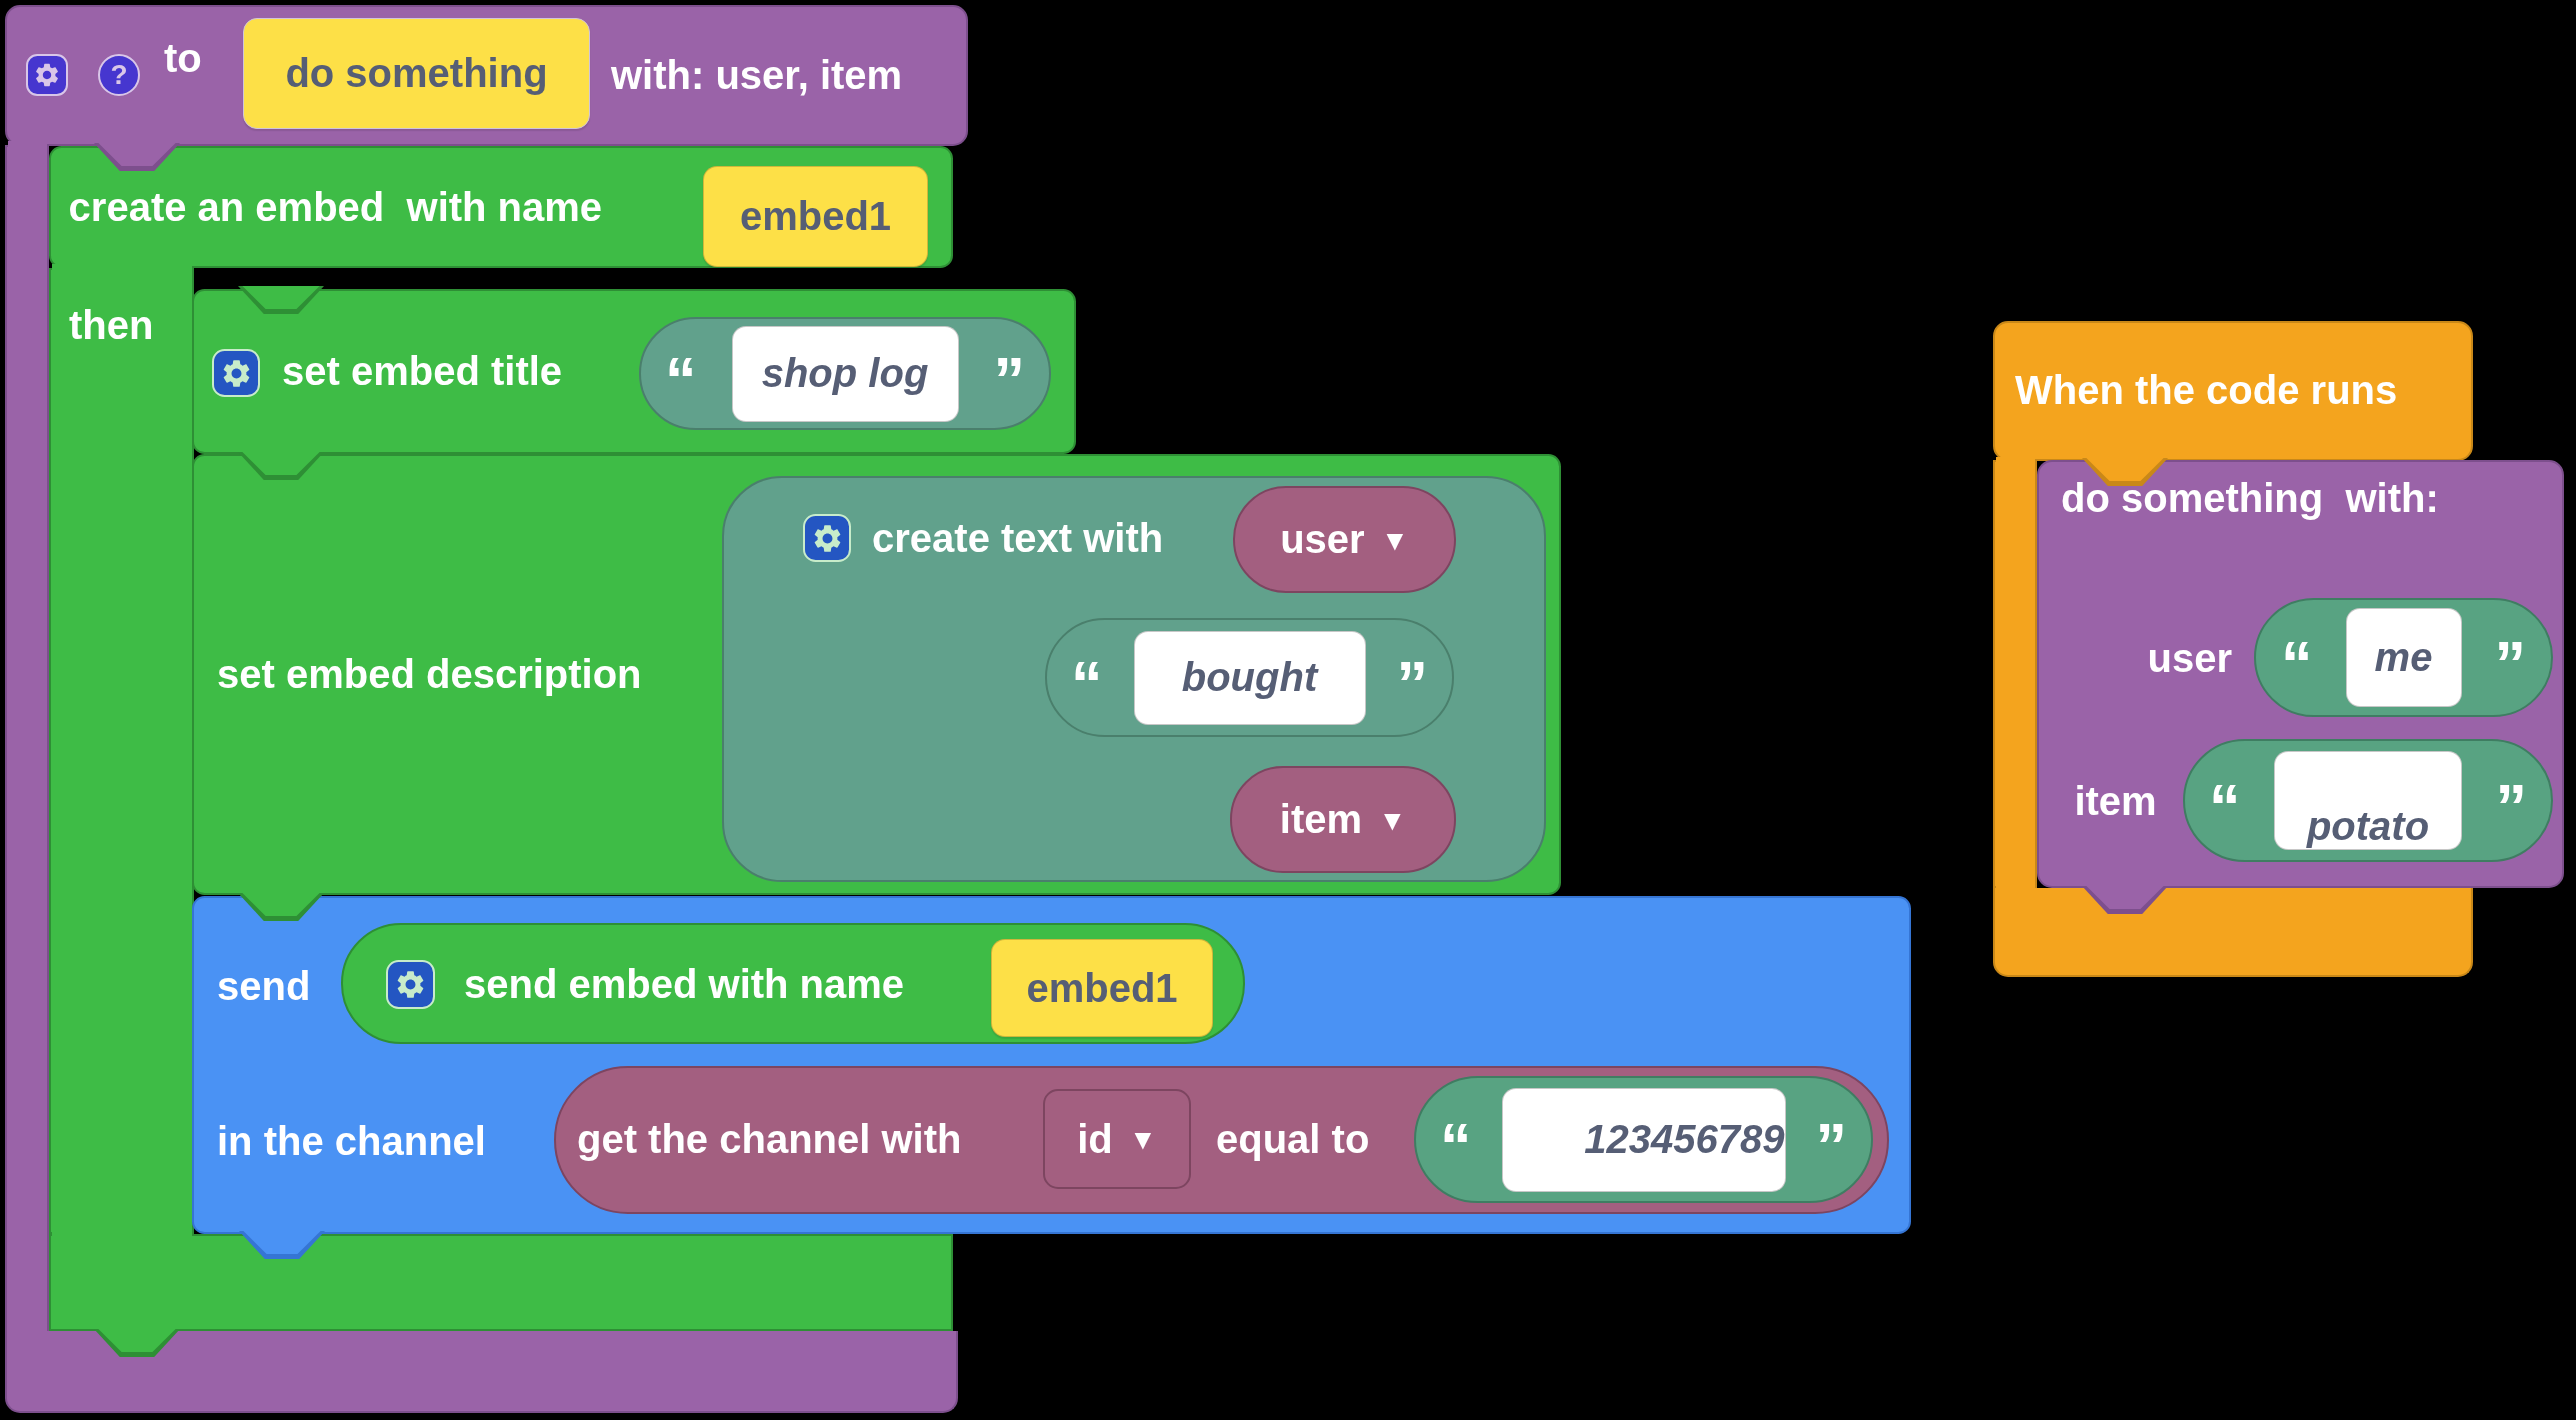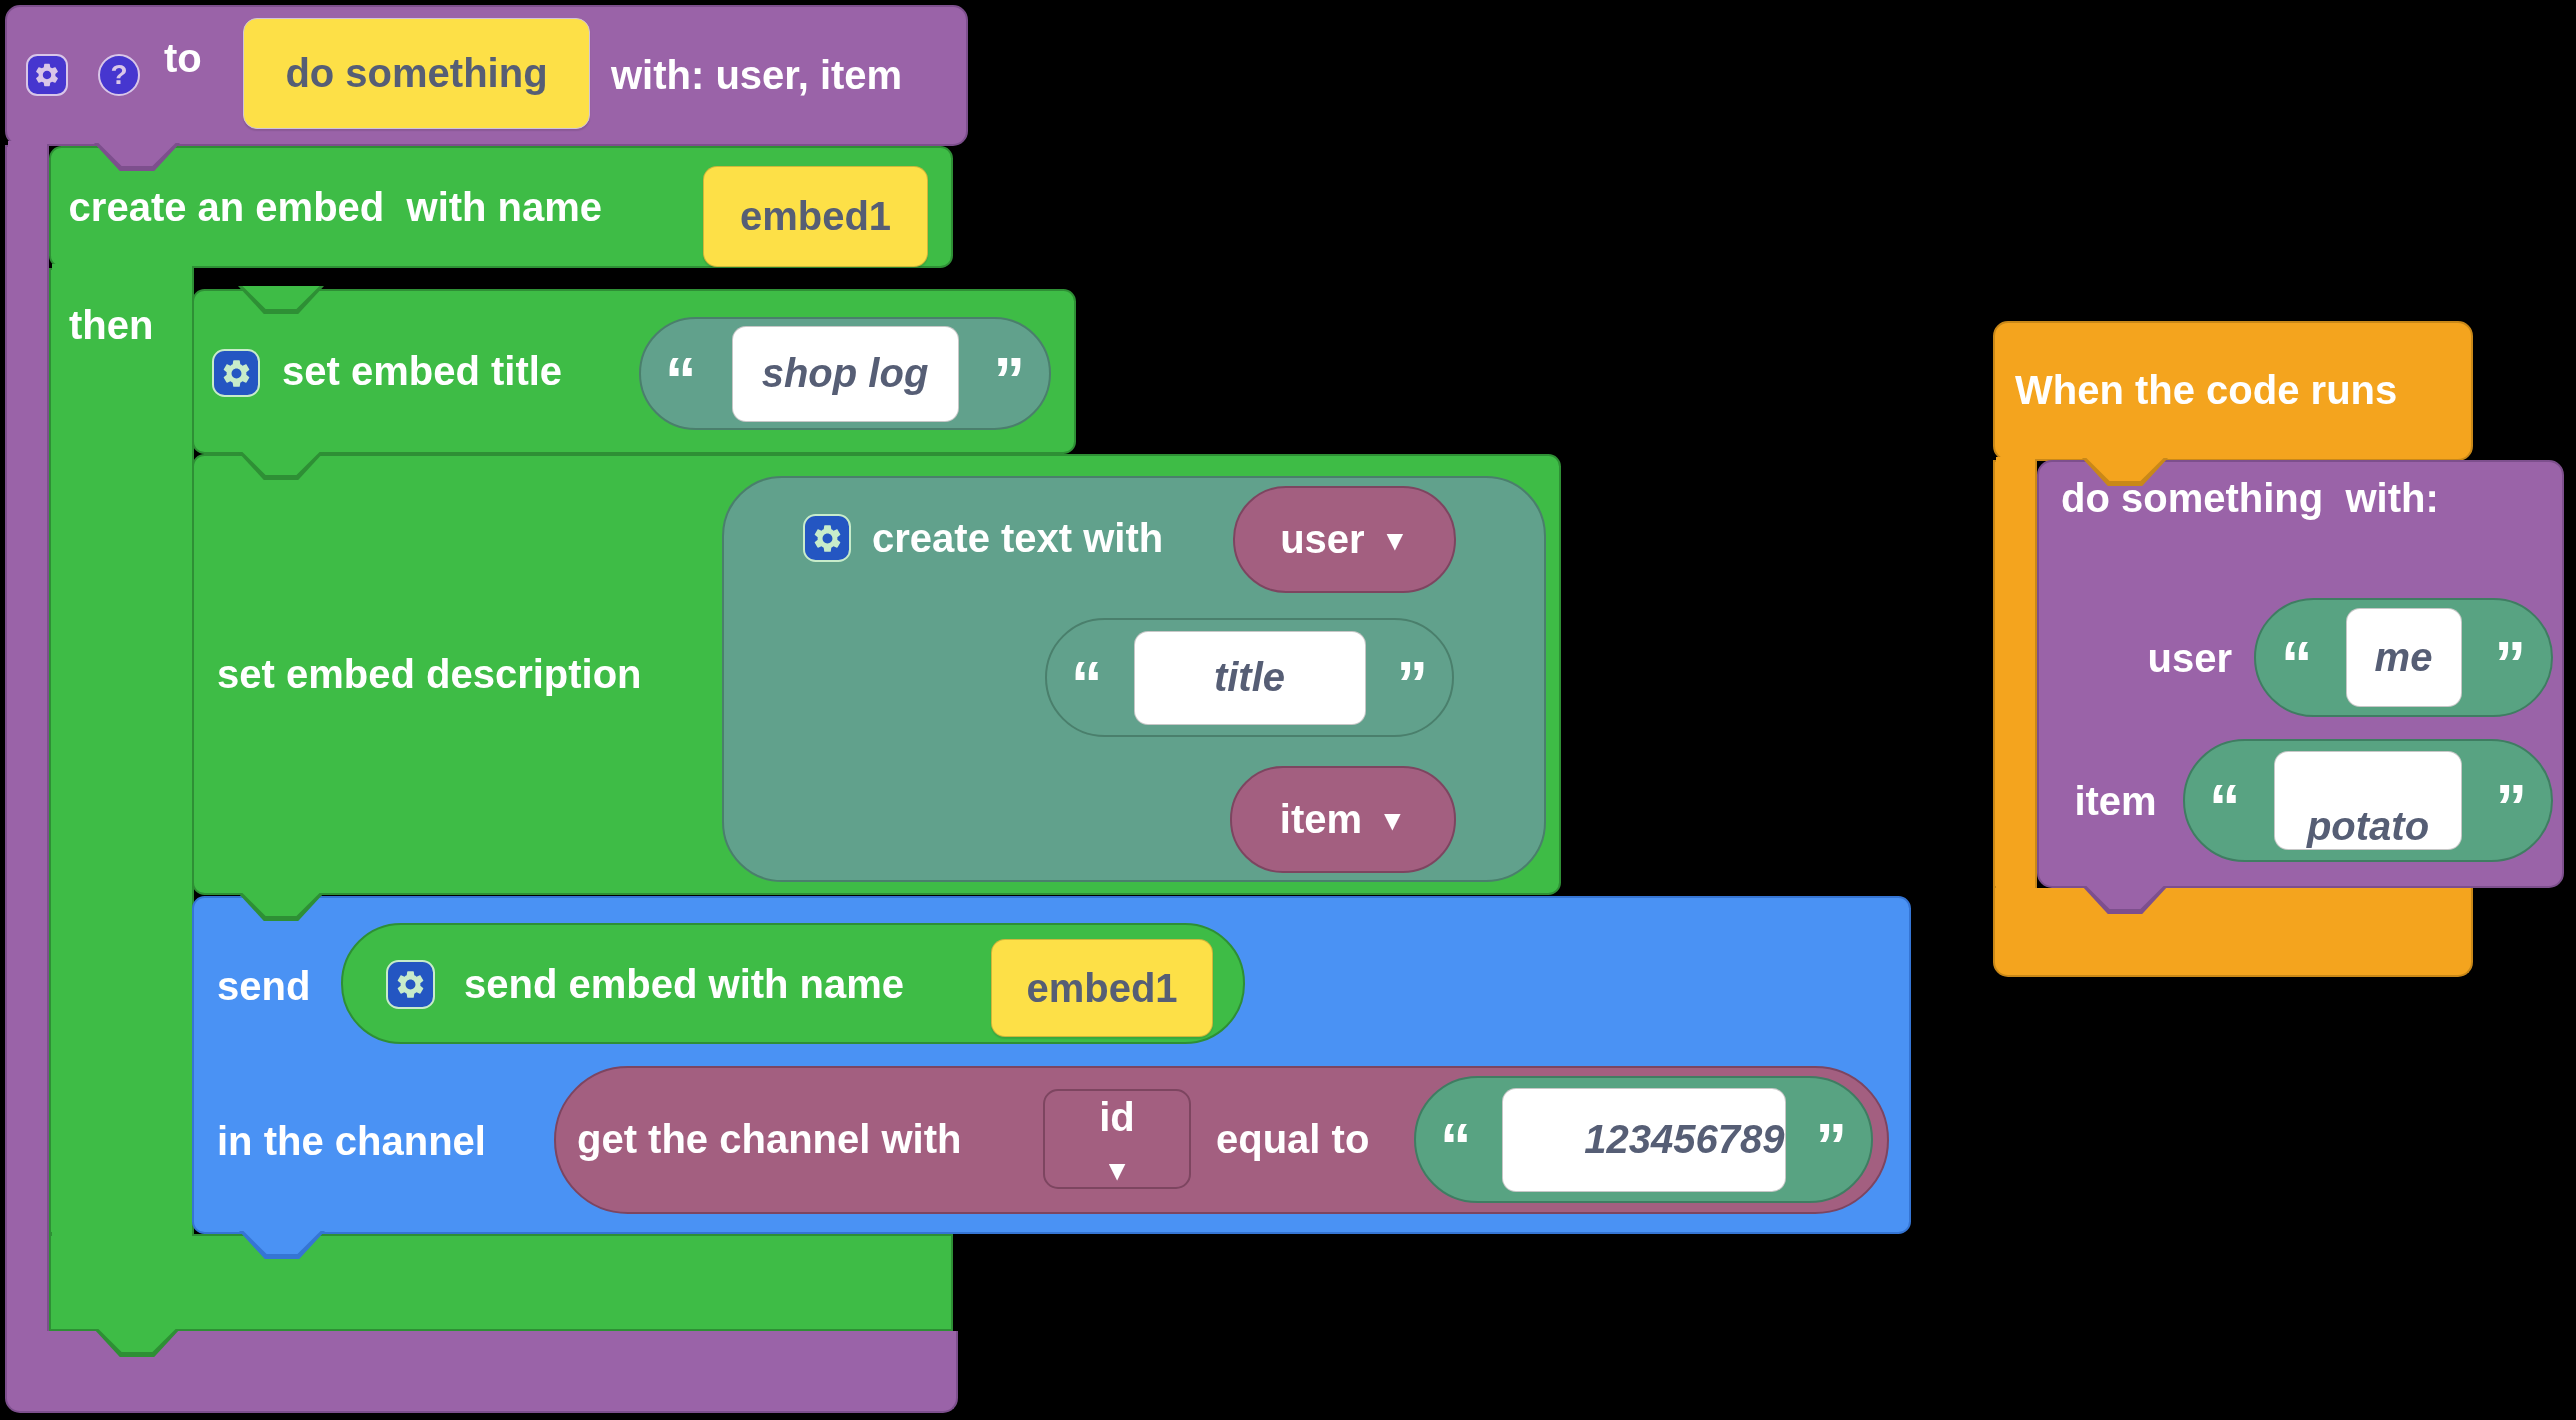--- a/index.html
+++ b/index.html
@@ -115,21 +115,21 @@
           </svg>
       </div>
       <div class="lbl" style="left:148px;top:32px;">create text with</div>
       <div class="dd maroon" style="left:509px;top:8.2px;width:223px;height:107px;border-radius:53px;">
         <span>user</span>
         <span class="arrow">▼</span>
       </div>
       <div class="qpill" style="left:321px;top:140px;width:409px;height:119px;border:2.5px solid #4a7f6c;">
         <span class="q">“</span>
         <div class="qfield" style="width:230px;height:92px;">
-          <span>title</span>
+          <span>bought</span>
         </div>
         <span class="q">”</span>
       </div>
       <div class="dd maroon" style="left:506px;top:288px;width:226px;height:107px;border-radius:53px;">
         <span>item</span>
         <span class="arrow">▼</span>
       </div>
     </div>
   </div>
   <div class="notch n-green" style="left:238px;top:452px;">
@@ -146,21 +146,21 @@
           </svg>
       </div>
       <div class="lbl" style="left:121px;top:31px;">send embed with name</div>
       <div class="field" style="left:648px;top:14px;width:220px;height:96px;">
         <span>embed1</span>
       </div>
     </div>
     <div class="lbl" style="left:23px;top:215px;">in the channel</div>
     <div class="b maroon" style="left:360px;top:168px;width:1335px;height:148px;border-radius:74px;">
       <div class="lbl" style="left:21px;top:43px;">get the channel with</div>
-      <div class="dd" style="left:487px;top:21.4px;width:148px;height:100px;border:2.5px solid #7d4560;border-radius:15px;flex-direction:column;">
+      <div class="dd" style="left:487px;top:21.4px;width:148px;height:100px;border:2.5px solid #7d4560;border-radius:15px;">
         <span>id</span>
         <span class="arrow">▼</span>
       </div>
       <div class="lbl" style="left:660px;top:43px;">equal to</div>
       <div class="qpill tealg" style="left:858px;top:8.2px;width:459px;height:127px;">
         <span class="q">“</span>
         <div class="qfield" style="width:282px;height:102px;justify-content:flex-end;">
           <span>123456789</span>
         </div>
         <span class="q">”</span>

